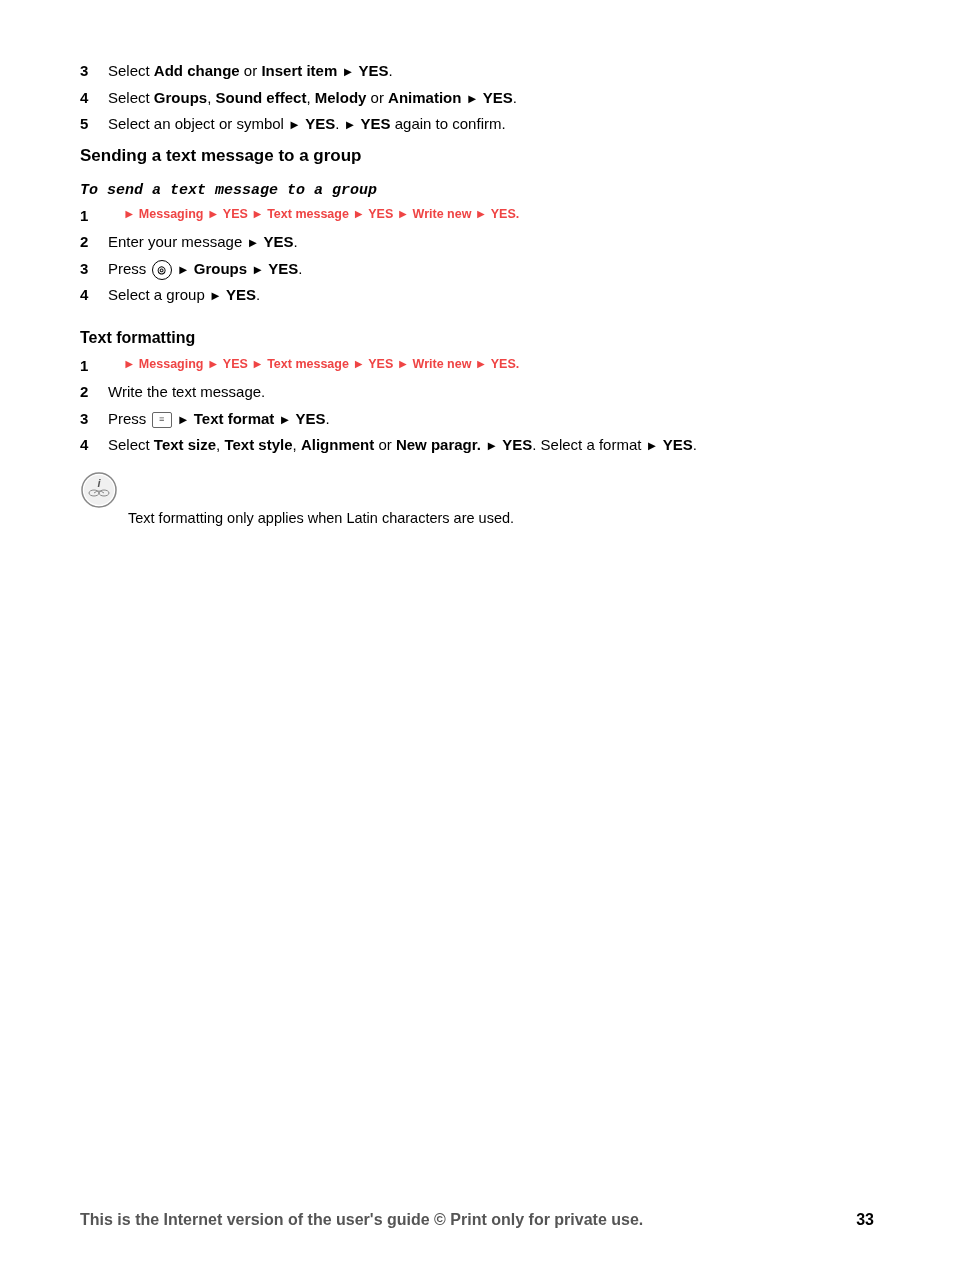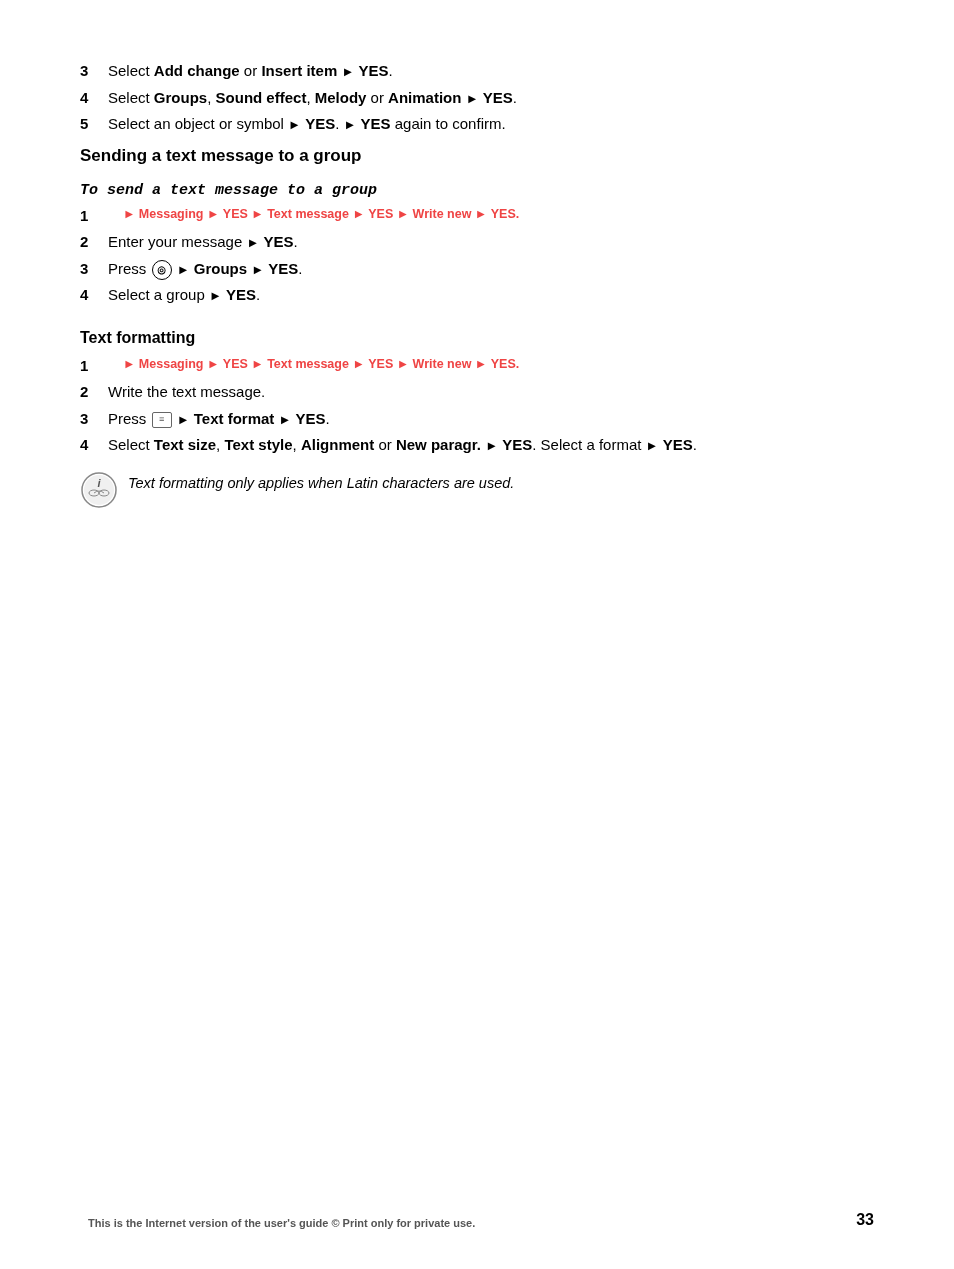--- a/index.html
+++ b/index.html
@@ -94,42 +94,41 @@
       gap: 10px;
     }
 
     .note-icon {
       width: 38px;
       height: 38px;
       flex-shrink: 0;
     }
 
     .note-text {
-      font-style: italic;
       font-size: 14.5px;
       line-height: 1.5;
       padding-top: 2px;
+      margin-top: 35px;
     }
 
     .page-number {
       position: absolute;
       bottom: 40px;
       right: 80px;
       font-size: 16px;
       font-weight: bold;
     }
 
     .footer-text {
       position: absolute;
       bottom: 40px;
       left: 80px;
-      font-size: 11px;
+      font-size: 16px;
       font-weight: bold;
       color: #555;
-      margin-left: 8px;
     }
 
     .icon-circle-menu {
       display: inline-flex;
       align-items: center;
       justify-content: center;
       width: 20px;
       height: 20px;
       border: 1.5px solid #000;
       border-radius: 50%;

